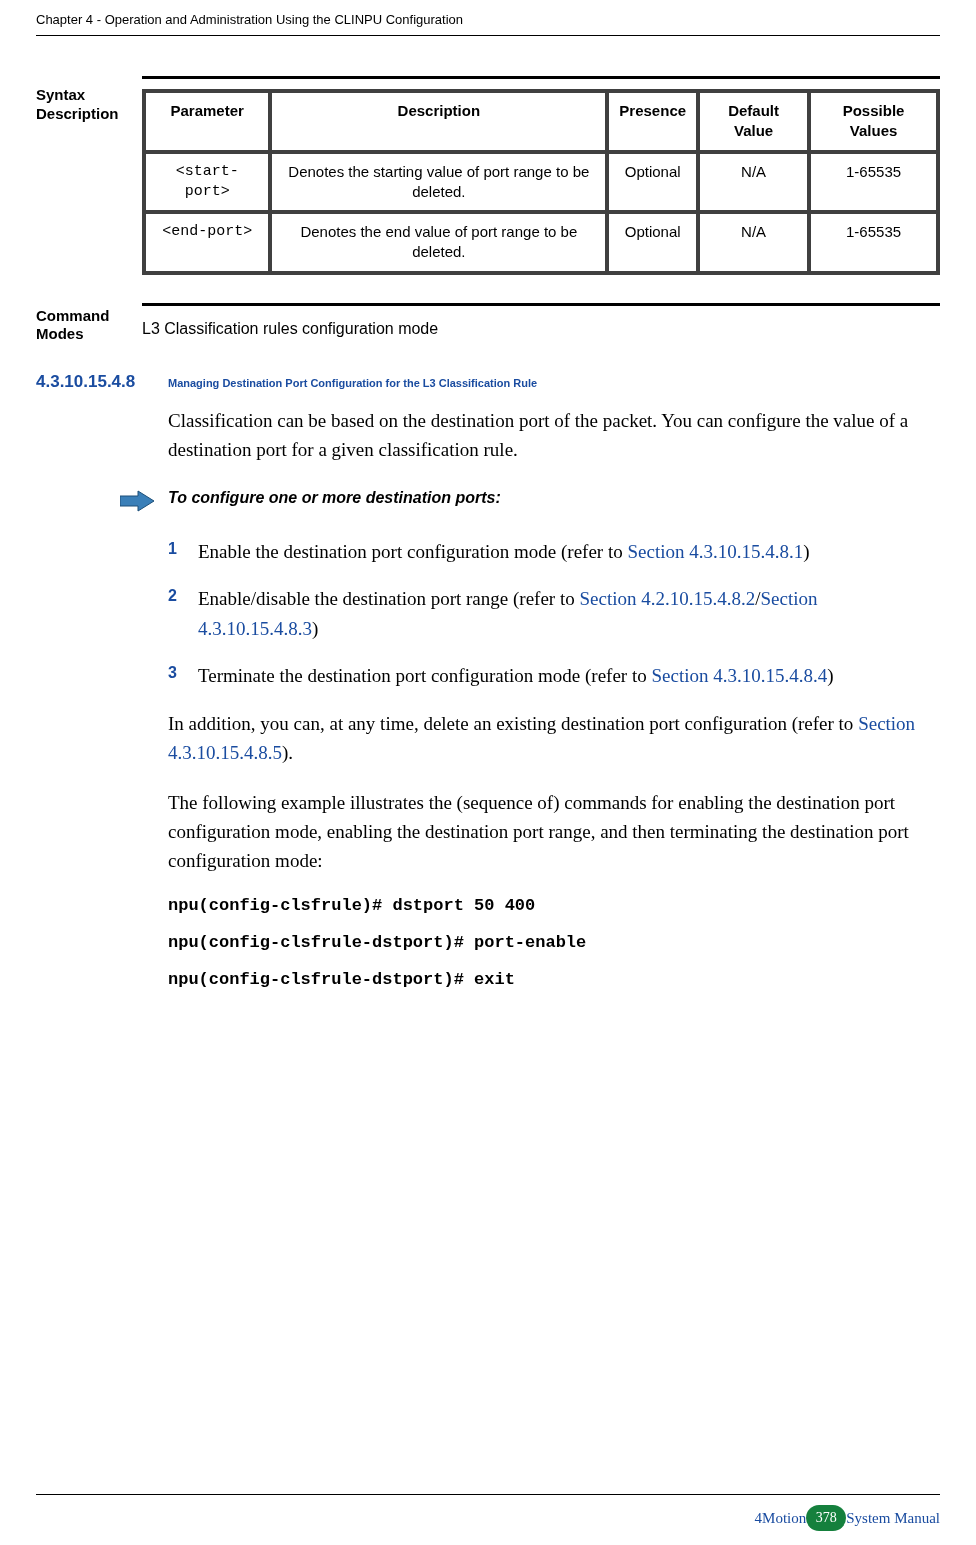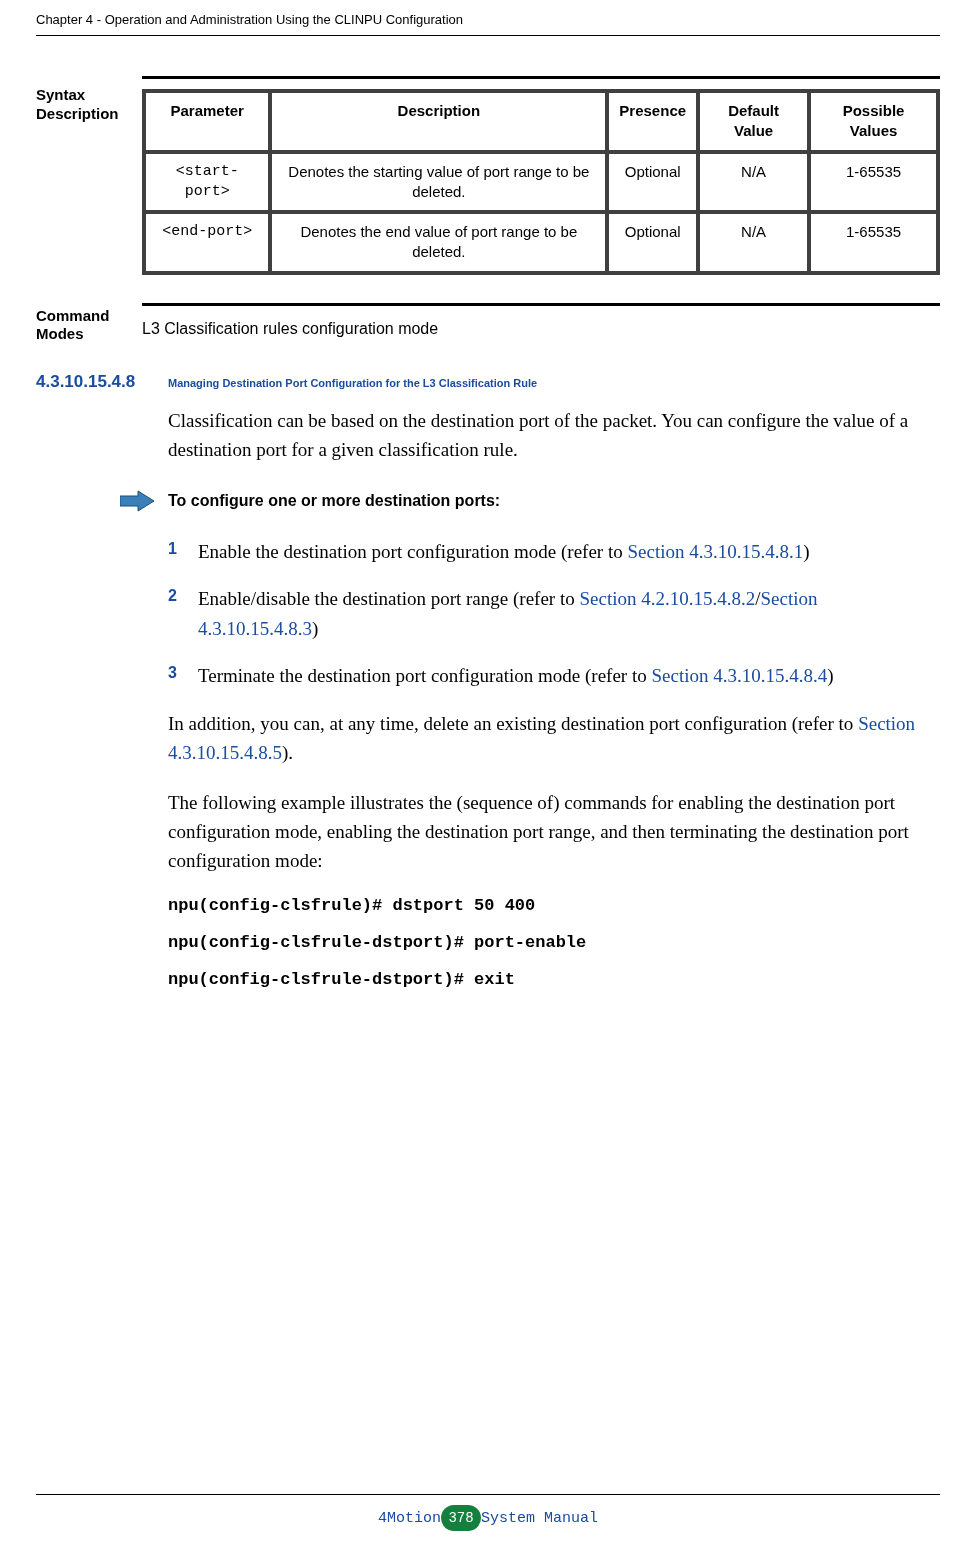--- a/index.html
+++ b/index.html
@@ -17,31 +17,31 @@
   table.param { width: 100%; border-collapse: collapse; font-family: Arial, Helvetica, sans-serif; font-size: 15px; }
   table.param th, table.param td { border: 4px solid #404040; padding: 8px 10px; text-align: center; vertical-align: top; line-height: 1.35; }
   table.param th { font-weight: bold; }
   .mono { font-family: "Courier New", Courier, monospace; font-size: 15px; }
   .cmd-modes-text { font-family: Arial, Helvetica, sans-serif; font-size: 16px; padding-top: 4px; }
   .section-heading-row { display: flex; align-items: baseline; margin: 0 0 14px 0; }
   .section-num { font-family: Arial, Helvetica, sans-serif; font-weight: bold; font-size: 17px; color: #1a4ca0; width: 132px; flex: 0 0 132px; }
   .section-title { font-family: Arial, Helvetica, sans-serif; font-weight: bold; font-size: 11px; color: #1a4ca0; }
   .body-indent { margin-left: 132px; }
   .body-text { font-size: 19px; line-height: 1.55; margin-bottom: 20px; }
-  .procedure-row { display: flex; align-items: center; margin: 24px 0 24px 84px; }
+  .procedure-row { display: flex; align-items: flex-start; margin: 24px 0 24px 84px; font-style: italic; }
   .arrow-icon { width: 34px; height: 24px; margin-right: 14px; flex: 0 0 34px; }
   .procedure-title { font-family: Arial, Helvetica, sans-serif; font-weight: bold; font-size: 16px; }
   ol.steps { list-style: none; margin: 12px 0 18px 0; }
   ol.steps li { font-size: 19px; line-height: 1.55; margin-bottom: 18px; padding-left: 30px; position: relative; }
   ol.steps li .step-num { position: absolute; left: 0; top: 0; font-family: Arial, Helvetica, sans-serif; font-weight: bold; font-size: 16px; color: #1a4ca0; }
   .link { color: #1a4ca0; }
   .cmd-line { font-family: "Courier New", Courier, monospace; font-weight: bold; font-size: 17px; margin: 10px 0 18px 0; }
   .footer { position: absolute; bottom: 14px; left: 36px; right: 36px; }
   .footer-hr { border: none; border-top: 1px solid #000; margin-bottom: 10px; }
-  .footer-row { display: flex; justify-content: center; align-items: center; font-family: Liberation Mono, monospace; font-size: 15px; }
+  .footer-row { display: flex; justify-content: flex-end; align-items: center; font-family: Liberation Serif, serif; font-size: 15px; }
   .footer-left { color: #1a4ca0; }
   .footer-right { color: #1a4ca0; }
   .page-badge { display: inline-flex; align-items: center; justify-content: center; width: 40px; height: 26px; background: #15803d; color: #fff; border-radius: 13px; font-size: 14px; }
   .syntax-wrap { position: relative; }
   .top-rule-over-table { border: none; border-top: 3px solid #000; position: relative; top: 0; margin-bottom: 10px; }
 </style>
 </head>
 <body>
 <div class="page">
 

